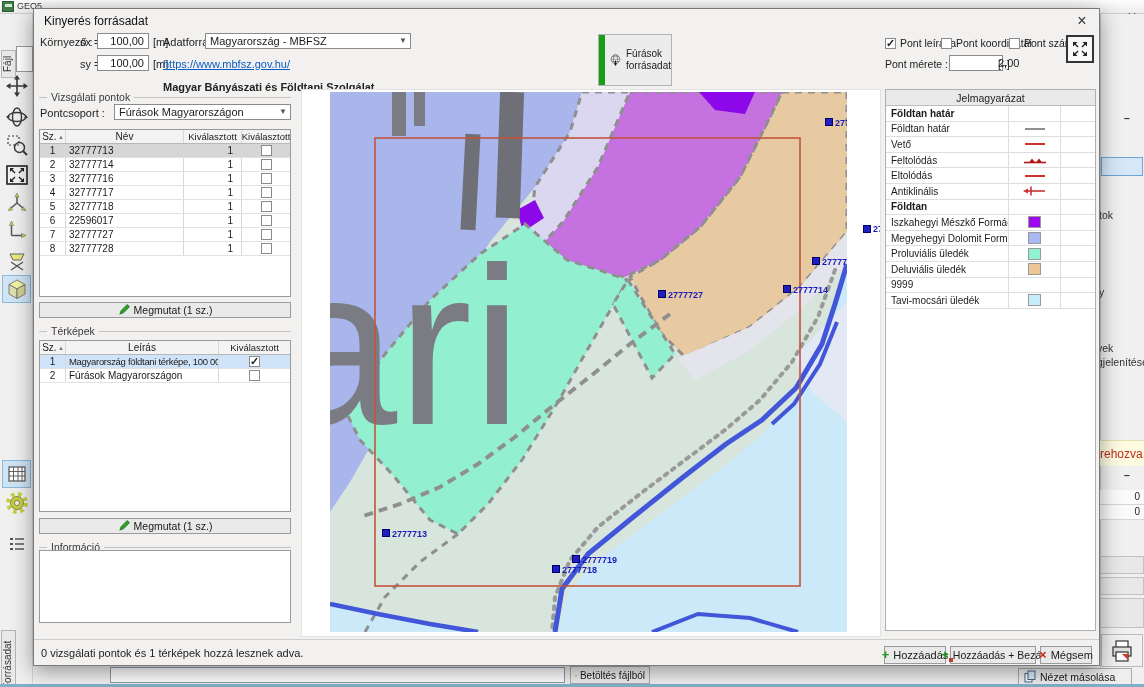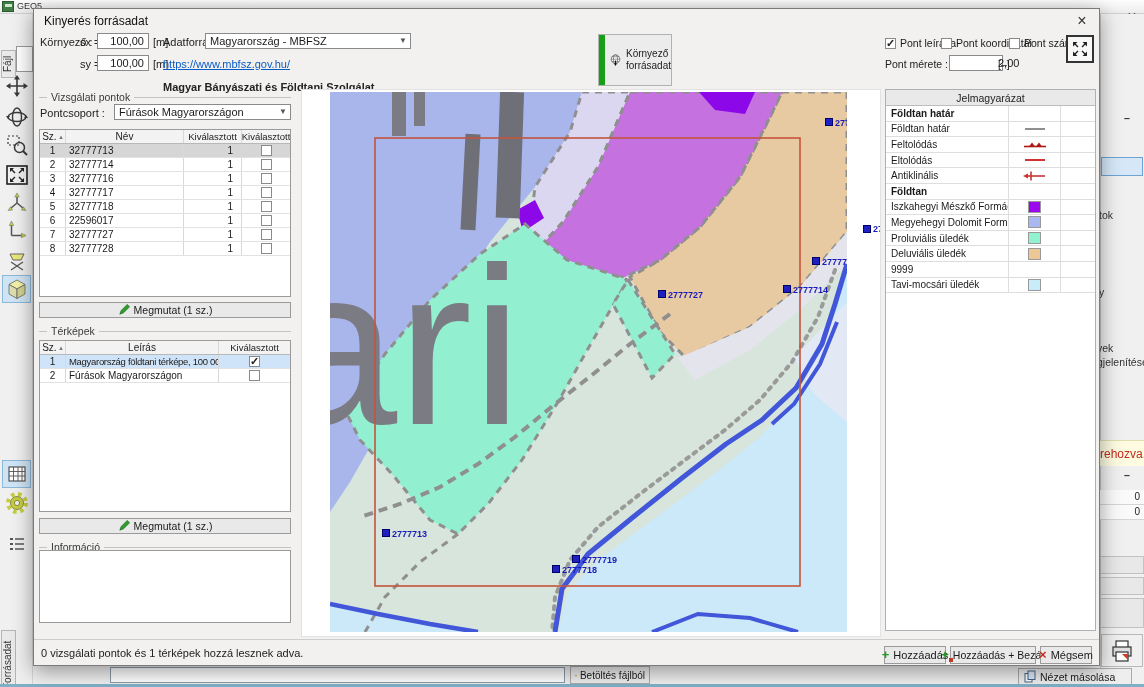--- a/index.html
+++ b/index.html
@@ -254,21 +254,21 @@
     <div class="bigbtn">
       <div class="greenbar"></div>
       <svg width="24" height="24" viewBox="0 0 24 24">
         <circle cx="12" cy="10.5" r="8" fill="#fff" stroke="#444" stroke-width="1.2"></circle>
         <ellipse cx="12" cy="10.5" rx="3.8" ry="8" fill="none" stroke="#444" stroke-width="1"></ellipse>
         <path d="M4.2 10.5h15.6M5.5 6h13M5.5 15h13" stroke="#444" stroke-width="1" fill="none"></path>
         <path d="M12 13v6.5" stroke="#111" stroke-width="1.8"></path>
         <polygon points="12,23 9.2,18.5 14.8,18.5" fill="#111"></polygon>
       </svg>
       <div class="blab">
-        <div>Környező</div>
+        <div>Fúrások</div>
         <div>forrásadat</div>
       </div>
     </div>
 
     <div class="group-title" style="left:5px; top:82px; width:252px;">
       <span class="line" style="left:0; width:252px;"></span>
         <span class="gt">Vizsgálati pontok</span>
     </div>
     <span class="lbl" style="left:6px; top:98px;">Pontcsoport :</span>
     <div class="tselect" style="left:80px; top:95px; width:177px;">
@@ -481,20 +481,27 @@
           <div class="lcell lextra"></div>
       </div>
       <div class="lrow">
         <div class="lcell llabel">Földtan határ</div>
         <div class="lcell lsym">
             <span class="sym-line" style="background: rgb(143, 143, 143);"></span>
           </div>
         <div class="lcell lextra"></div>
       </div>
       <div class="lrow">
+        <div class="lcell llabel">Vető</div>
+        <div class="lcell lsym">
+            <span class="sym-line" style="background: rgb(204, 51, 51);"></span>
+          </div>
+        <div class="lcell lextra"></div>
+      </div>
+      <div class="lrow">
         <div class="lcell llabel">Feltolódás</div>
         <div class="lcell lsym" style="color: rgb(176, 24, 24);">
           <svg width="26" height="10" viewBox="0 0 26 10">
             <path d="M2 7.5H24" stroke="currentColor" stroke-width="1.6"></path>
             <path d="M7 7.5l3-4 3 4z M14 7.5l3-4 3 4z" fill="currentColor"></path>
           </svg>
         </div>
         <div class="lcell lextra"></div>
       </div>
       <div class="lrow">

